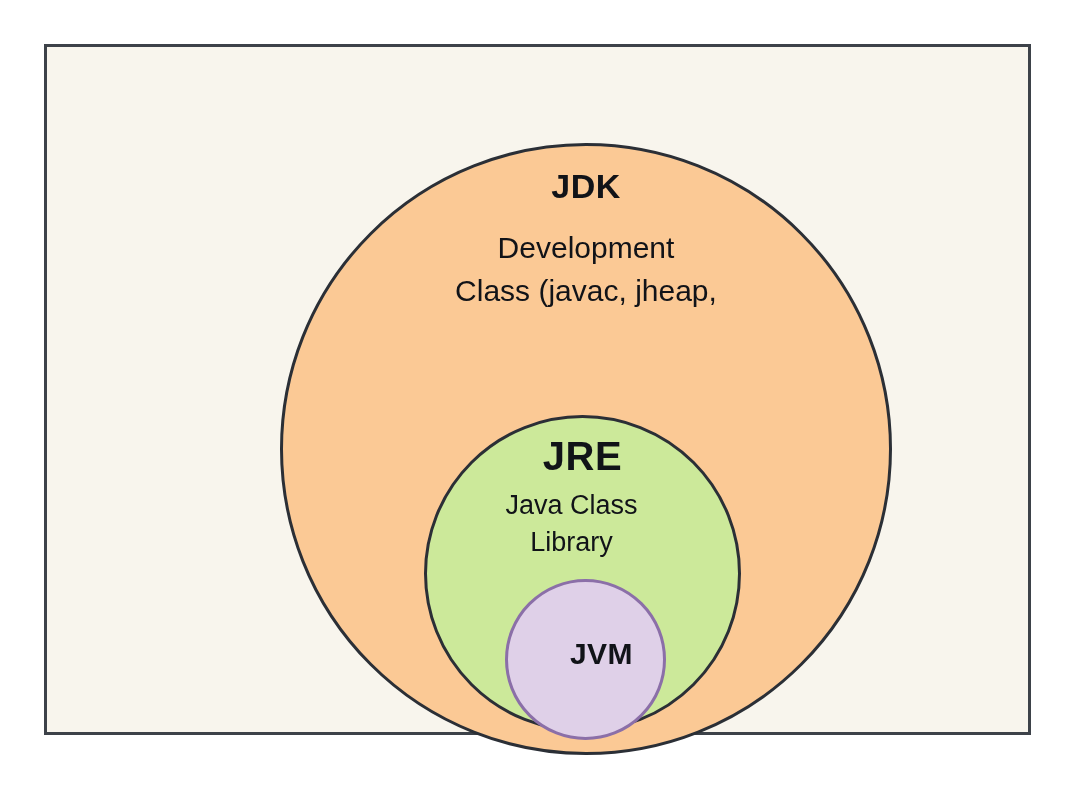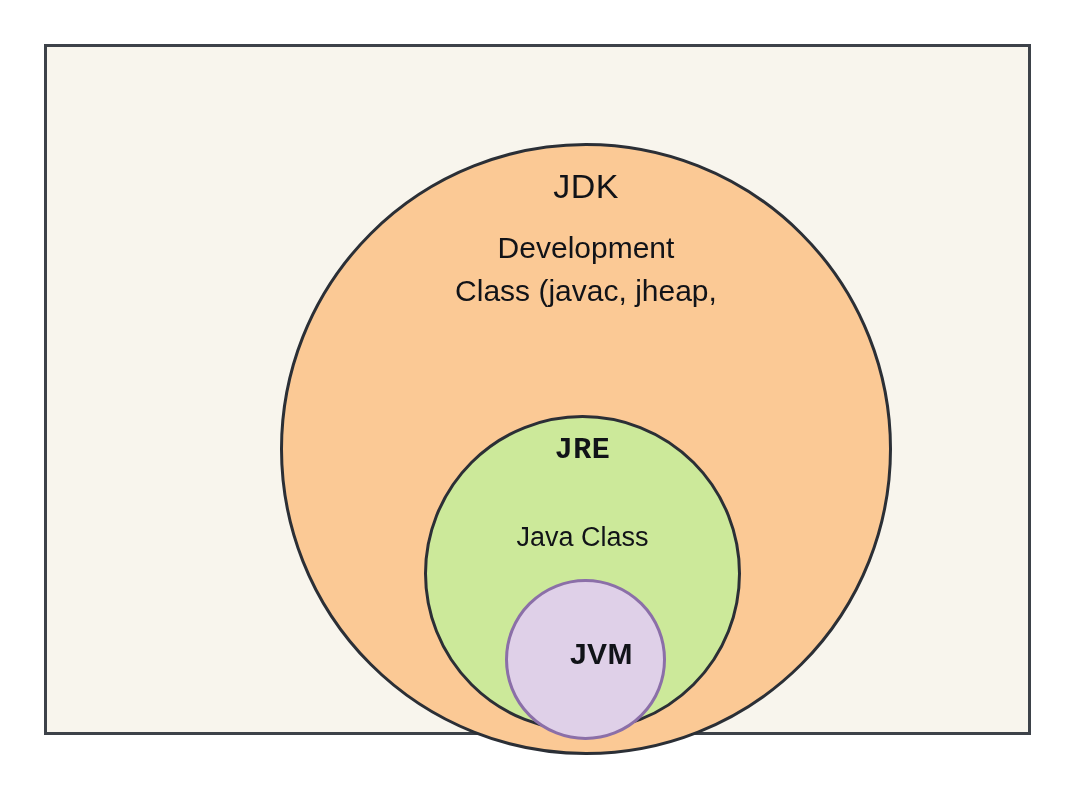--- a/index.html
+++ b/index.html
@@ -64,48 +64,46 @@
     text-align: center;
     color: #111318;
     line-height: 1.28;
     user-select: none;
   }
   #jdk-title {
     left: 233px;
     top: 118px;
     width: 612px;
     font-size: 34px;
-    font-weight: normal;
+    font-weight: bold;
     letter-spacing: 0.5px;
   }
   #jdk-desc {
     left: 293px;
     top: 180px;
     width: 492px;
     font-size: 30px;
     font-weight: normal;
     line-height: 1.42;
   }
   #jre-title {
     left: 377px;
     top: 384px;
     width: 317px;
-    font-size: 30px;
+    font-size: 40px;
     font-weight: bold;
     letter-spacing: 0.5px;
-    font-family: Liberation Mono, monospace;
   }
   #jre-desc {
-    left: 377px;
+    left: 366px;
     top: 440px;
     width: 317px;
     font-size: 27px;
     font-weight: normal;
     line-height: 1.36;
-    margin-top: 32px;
   }
   #jvm-title {
     left: 458px;
     top: 588px;
     width: 161px;
     font-size: 30px;
     font-weight: bold;
     letter-spacing: 0.5px;
     margin-left: 16px;
   }
@@ -130,18 +128,19 @@
 
     <div class="label-block" id="jdk-desc">
       <span class="line">Development</span>
       <span class="line">Class (javac, jheap,</span>
     </div>
 
     <div class="label-block" id="jre-title">JRE</div>
 
     <div class="label-block" id="jre-desc">
       <span class="line">Java Class</span>
+      <span class="line">Library</span>
     </div>
 
     <div class="label-block" id="jvm-title">JVM</div>
 
   </div>
 </div>
 
 </body></html>

